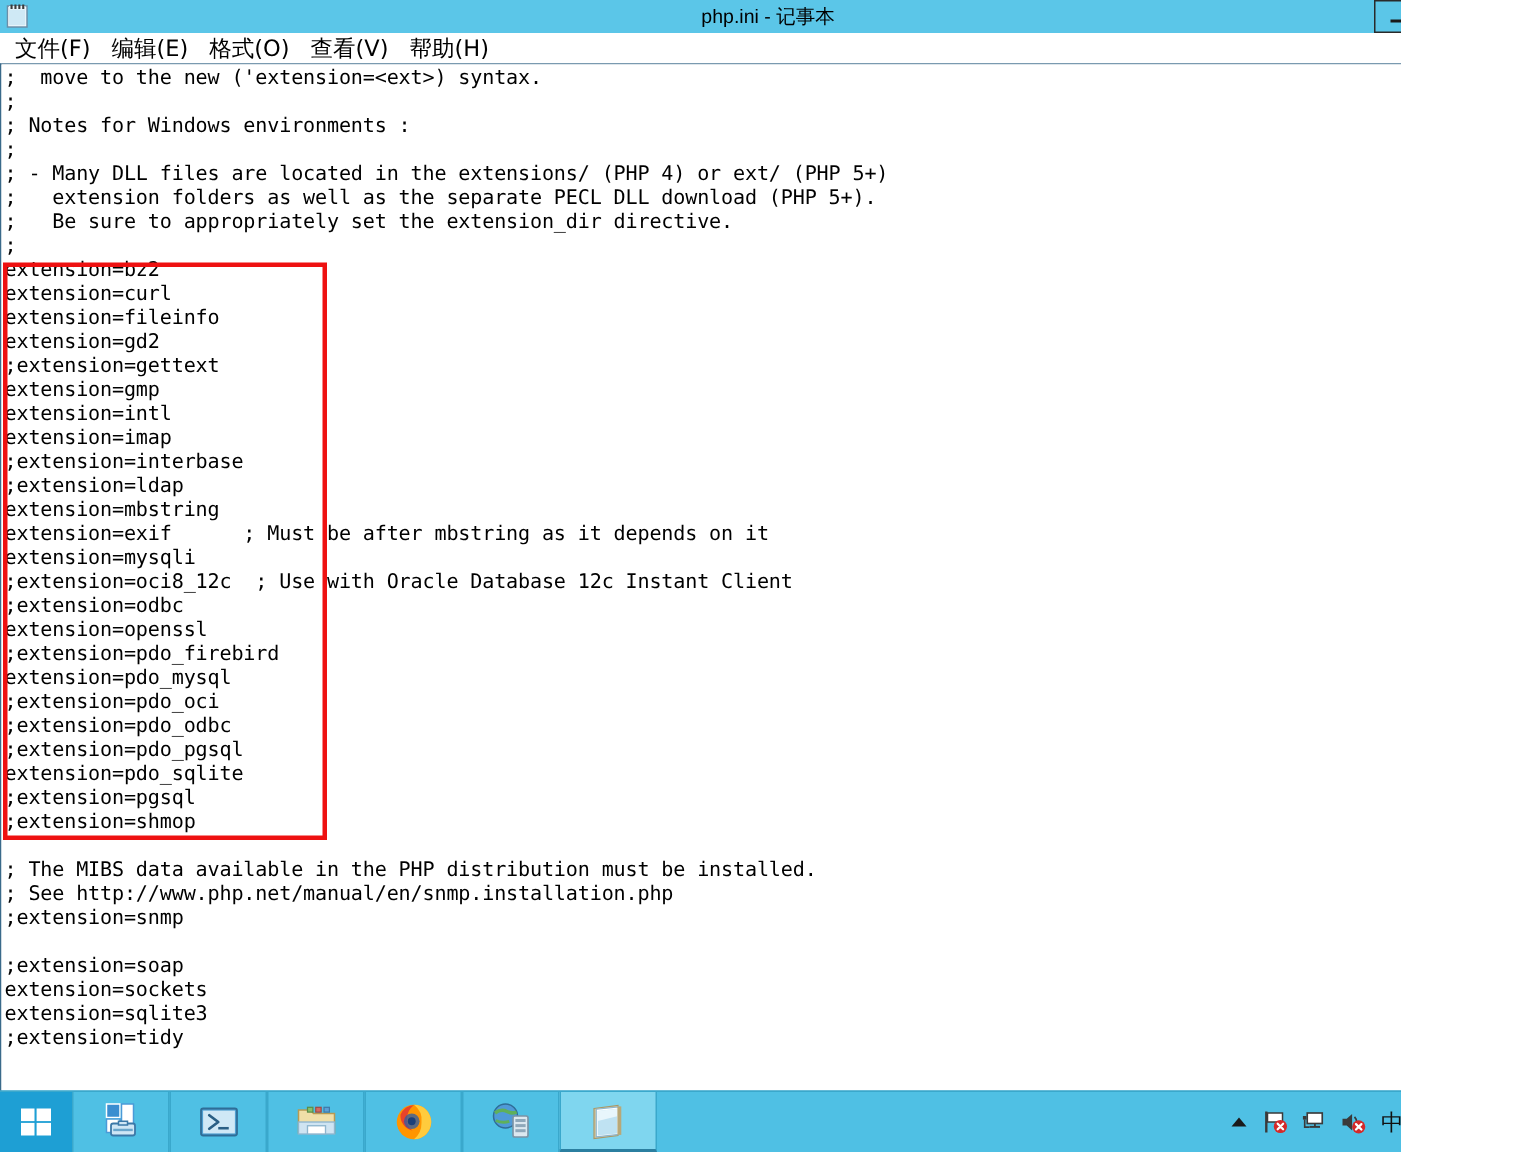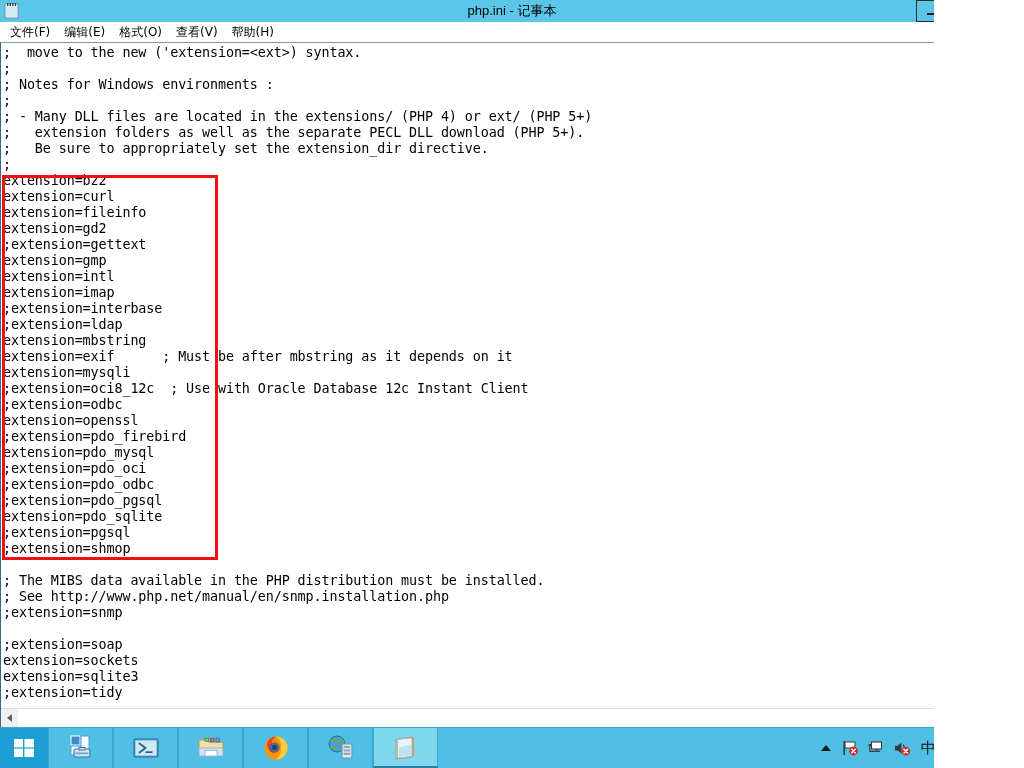--- a/index.html
+++ b/index.html
@@ -113,41 +113,41 @@
     padding-left: 5px;
     font-size: 12px;
     color: #000000;
     border-bottom: none;
   }
   .menu-item {
     padding: 2px 9px 2px 5px;
     white-space: nowrap;
     cursor: default;
     font-family: "DejaVu Sans", sans-serif;
-    font-size: 12px;
+    font-size: 15px;
   }
 
   
   .editor-wrap {
     position: relative;
     height: 686px;
     background: #ffffff;
     box-sizing: border-box;
     border: 1px solid #3a6a8a;
     border-top: 1px solid #7a9ab0;
     margin: 0;
   }
   .editor-frame {
     position: absolute;
     left: 0;
     top: 0;
     right: 0;
     bottom: 0;
     display: flex;
-    flex-direction: column;
+    flex-direction: row;
   }
   .editor-body {
     flex: 1 1 auto;
     display: flex;
     min-height: 0;
   }
   .text-canvas {
     position: relative;
     flex: 1 1 auto;
     overflow: hidden;

